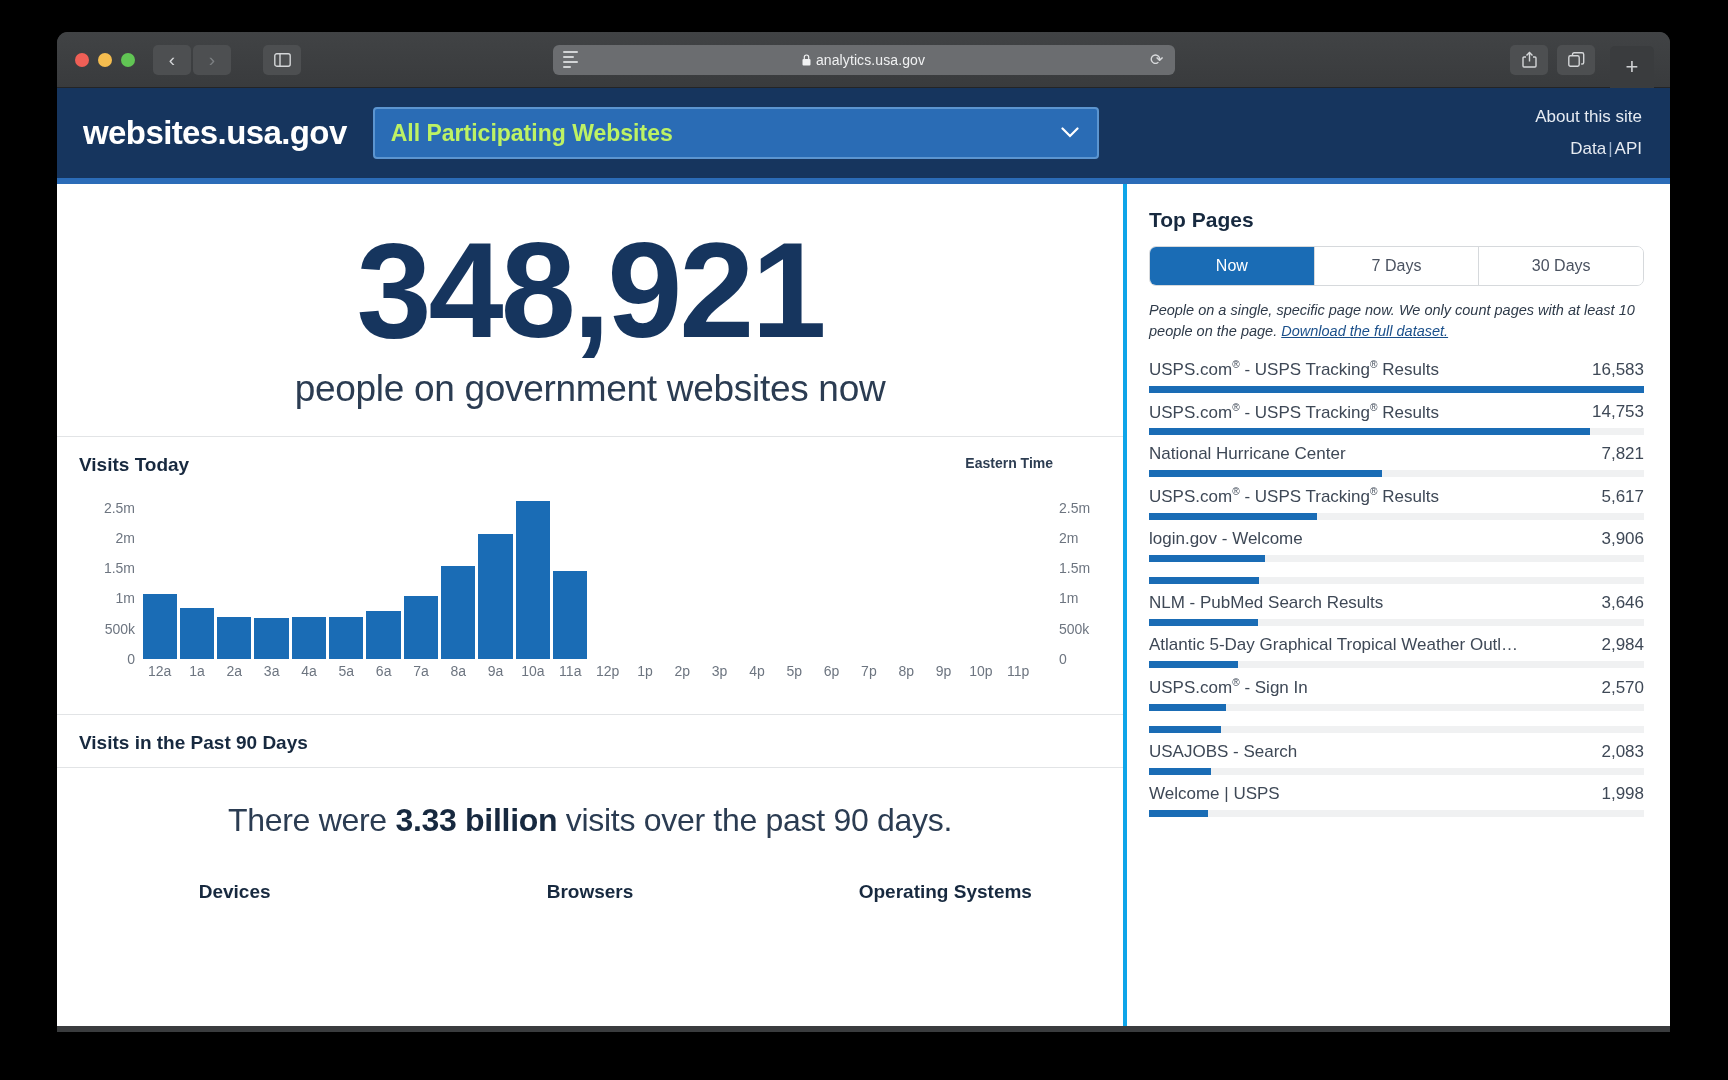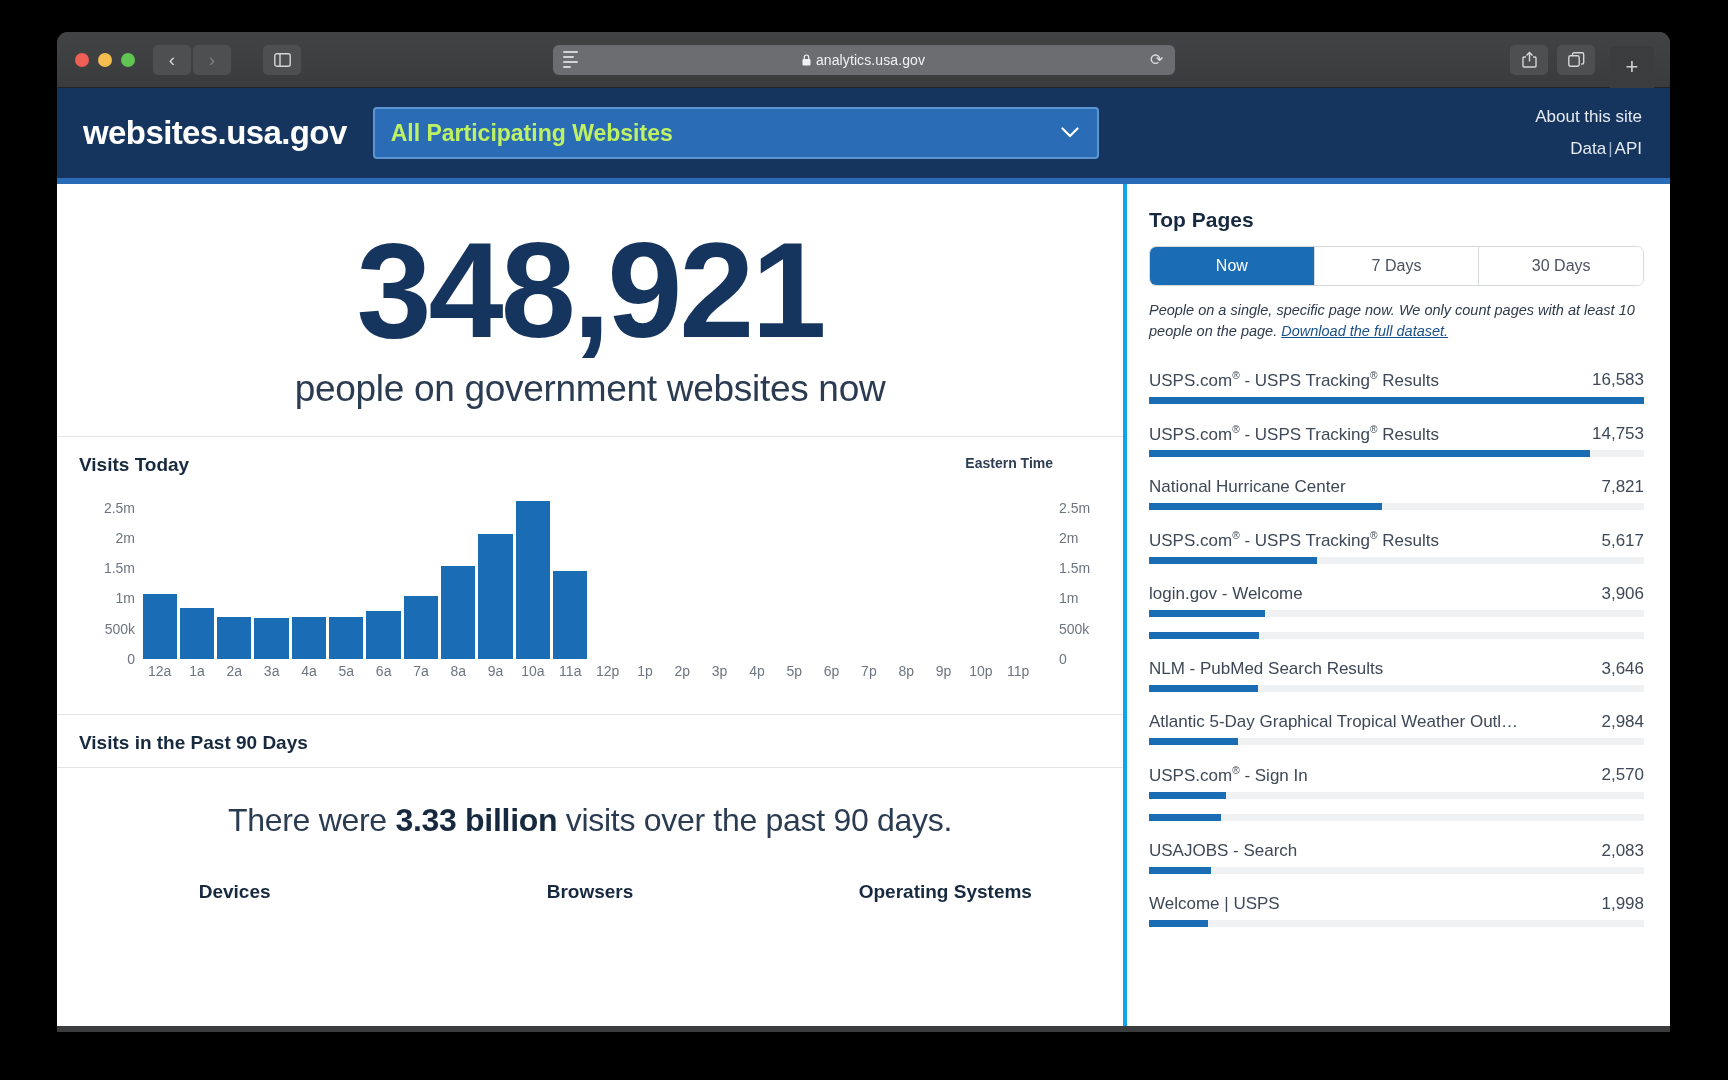--- a/index.html
+++ b/index.html
@@ -209,21 +209,21 @@
   .tab.active { background: #1a6cb5; color: #fff; font-weight: 400; }
 
   .tp-note {
     font-size: 14.5px; color: #2e3a49; font-style: italic;
     line-height: 1.45; margin: 14px 0 8px;
   }
   .tp-note b { font-weight: 400; }
   .tp-note a { color: #1a4f8a; font-style: italic; }
 
   .row { padding-top: 9px; }
-  .row-head { display: flex; align-items: center; margin-top: 11px; }
+  .row-head { display: flex; align-items: flex-end; }
   .row-label {
     font-size: 17px; color: #3e4856;
     white-space: nowrap; overflow: hidden; text-overflow: ellipsis;
     flex: 1; padding-right: 10px;
   }
   .row-val { font-size: 17px; color: #3e4856; white-space: nowrap; }
   .row-track { height: 7px; background: #f0f1f2; margin-top: 6px; }
   .row-fill { height: 100%; background: #1a6cb5; }
 
   sup { font-size: 0.6em; vertical-align: super; }

